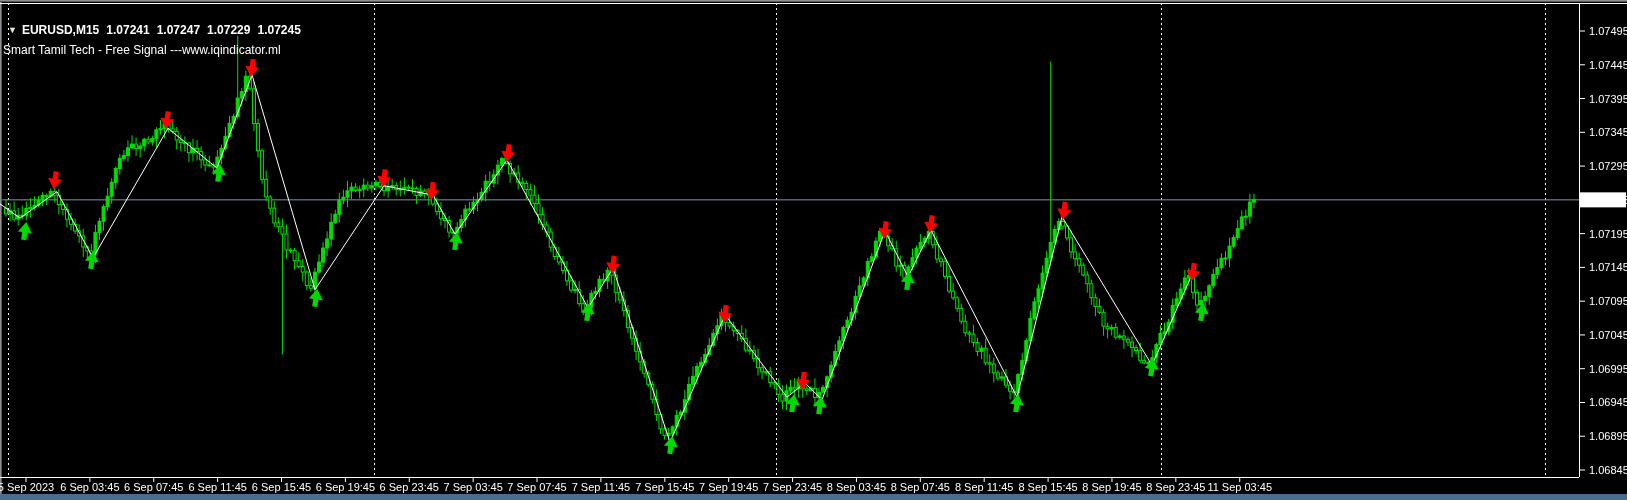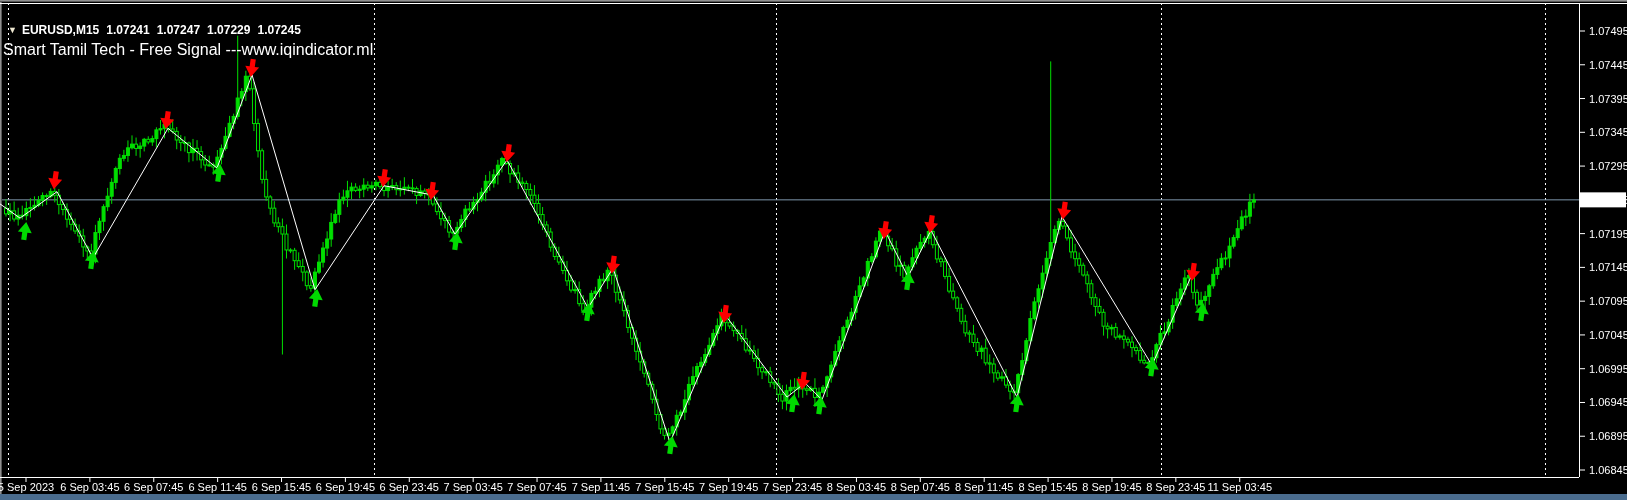--- a/index.html
+++ b/index.html
@@ -4,21 +4,21 @@
 <style>
   html,body{margin:0;padding:0;background:#222;}
   #window{position:relative;width:1627px;height:500px;background:#000;overflow:hidden;
           font-family:"Liberation Sans",sans-serif;}
   #chart-svg{position:absolute;left:0;top:0;}
   #chart-svg text{font-family:"Liberation Sans",sans-serif;font-size:11px;fill:#ffffff;}
   #header{position:absolute;left:8px;top:21px;color:#fff;line-height:18px;pointer-events:none;}
   #header .line1{font-size:12px;font-weight:bold;white-space:pre;}
   #header .line1 .marker{display:inline-block;font-size:9px;transform:translateY(-1px);margin-right:5px;color:#efe9d2;}
   #header .line1 span.v{margin-left:7px;}
-  #header .line2{font-size:16px;font-weight:500;margin-left:-5px;margin-top:1px;white-space:pre;}
+  #header .line2{font-size:12px;font-weight:500;margin-left:-5px;margin-top:1px;white-space:pre;}
 </style>
 </head>
 <body>
 
 <div id="window">
   <svg id="chart-svg" width="1627" height="500">
       <rect x="0" y="0" width="1627" height="500" fill="#000000"></rect>
       <line x1="0.5" y1="0" x2="0.5" y2="500" stroke="#8f8f8f"></line>
       <line x1="1.5" y1="0" x2="1.5" y2="500" stroke="#585858"></line>
       <line x1="0" y1="0.5" x2="1627" y2="0.5" stroke="#8f8f8f"></line>

